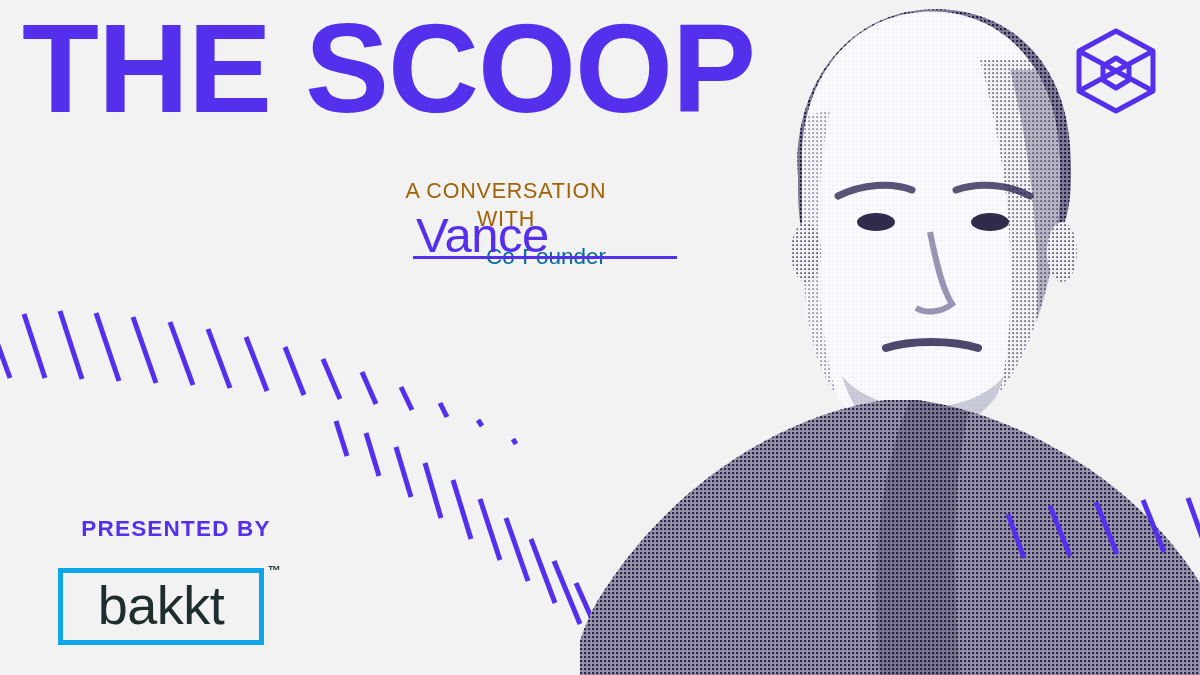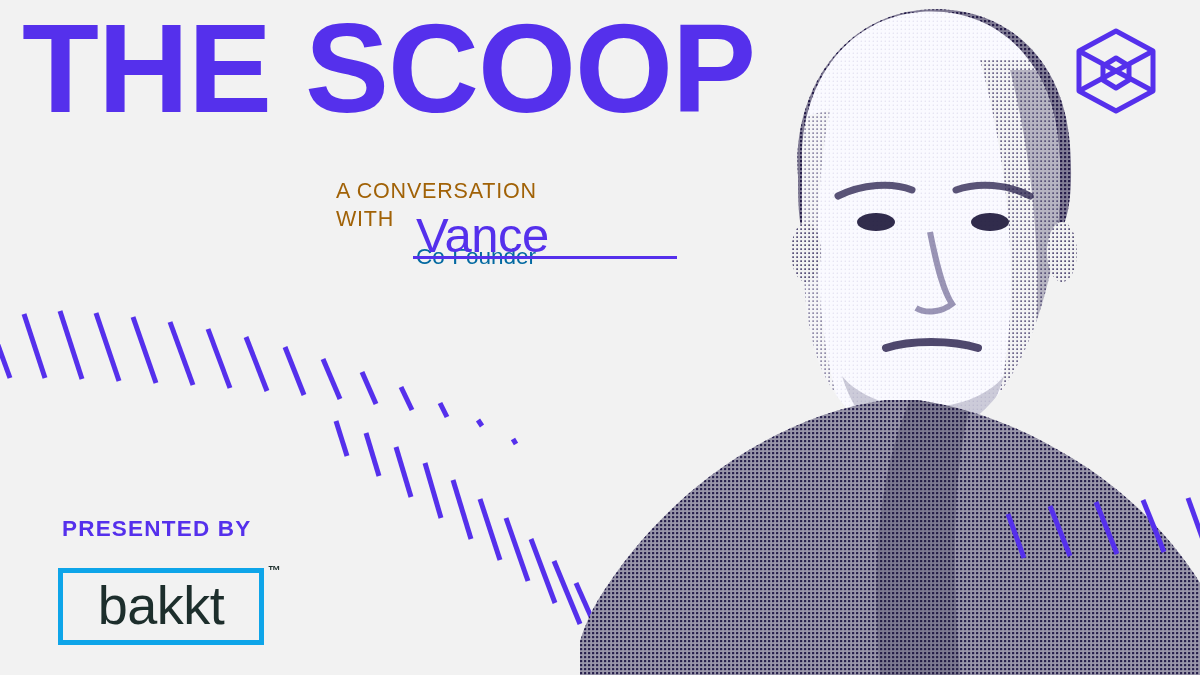--- a/index.html
+++ b/index.html
@@ -10,20 +10,21 @@
   }
   * { box-sizing: border-box; }
 
   .stage {
     position: relative;
     width: 1200px;
     height: 675px;
     overflow: hidden;
     background: #F2F2F2;
     font-family: "Liberation Sans", sans-serif;
+    text-align: center;
     -webkit-font-smoothing: antialiased;
   }
 
   
   .stroke-fan {
     position: absolute;
     left: 0;
     top: 300px;
     width: 700px;
     height: 375px;

